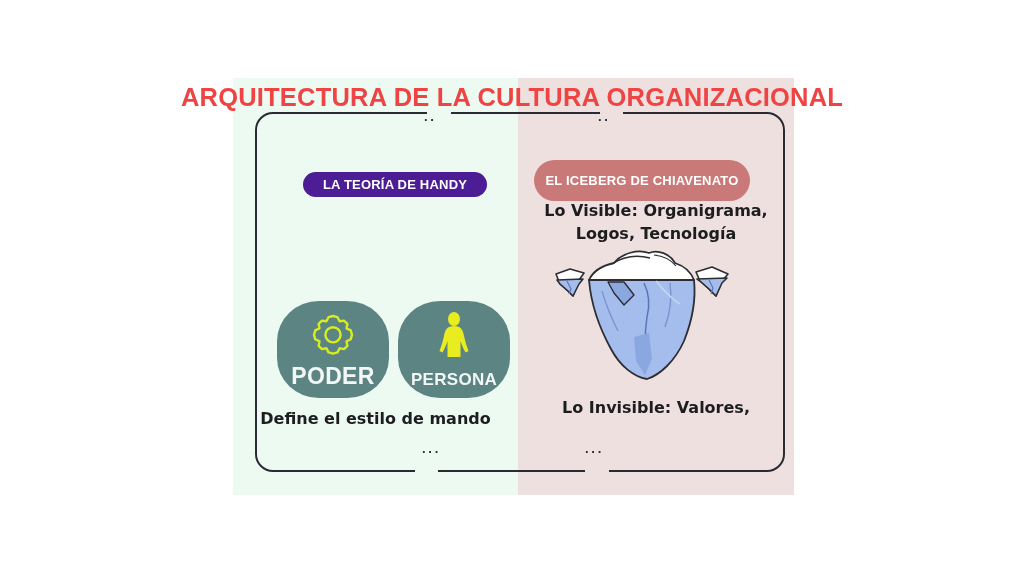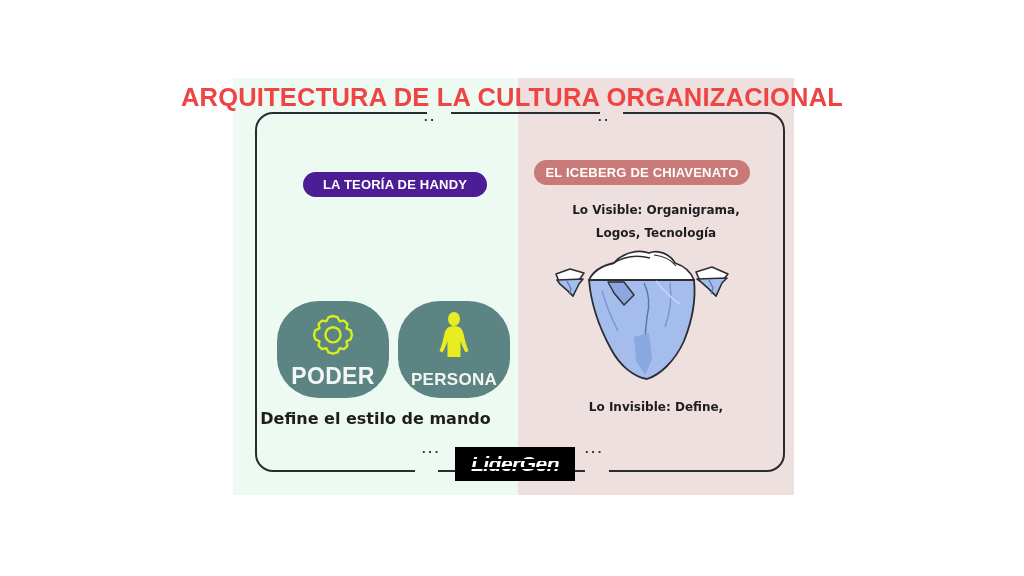--- a/index.html
+++ b/index.html
@@ -84,21 +84,21 @@
     white-space: nowrap;
   }
   #badge-handy {
     left: 303px; top: 160px;
     width: 184px; height: 25px;
     background: #4c1d95;
     margin-top: 12px;
   }
   #badge-iceberg {
     left: 534px; top: 160px;
-    width: 216px; height: 25px;
+    width: 216px; height: 41px;
     background: #c97a78;
   }
 
   
   .tile {
     position: absolute;
     width: 112px;
     height: 97px;
     background: #5c8482;
     border-radius: 42px / 40px;
@@ -145,21 +145,21 @@
   }
 
   
   .iceberg-text {
     position: absolute;
     left: 518px;
     width: 276px;
     text-align: center;
     font-family: "DejaVu Sans", sans-serif;
     font-weight: bold;
-    font-size: 12px;
+    font-size: 16px;
     line-height: 23px;
     color: #1d1d20;
   }
   #text-visible   { top: 199px; }
   #text-invisible { top: 396px; }
 
   #iceberg-art {
     position: absolute;
     left: 546px; top: 247px;
     width: 220px; height: 145px;
@@ -273,23 +273,17 @@
 
     <path d="M62 35 L78 35 L88 48 L78 58 L68 46 Z" fill="#8ba7df" stroke="#2d2d33" stroke-width="1.4" stroke-linejoin="round"></path>
     <path d="M98 36 C103 46 104 58 101 70 C99 84 98 100 101 118" fill="none" stroke="#5a75b5" stroke-width="1.5"></path>
     <path d="M88 90 L103 86 L106 112 L99 128 L90 114 Z" fill="#8ba7df" stroke="none"></path>
     <path d="M124 36 C126 50 124 66 119 80" fill="none" stroke="#7b93cf" stroke-width="1.4"></path>
     <path d="M56 44 C60 58 66 72 72 84" fill="none" stroke="#7b93cf" stroke-width="1.3"></path>
     <path d="M110 34 C118 44 126 52 134 57" fill="none" stroke="#c3d2f2" stroke-width="2"></path>
   </svg>
 
   <div class="iceberg-text" id="text-invisible">
-    <div>Lo Invisible: Define,</div>
-  </div>
-
-  <div id="logo">
-    <div id="logo-text">LiderGen</div>
-    <div class="logo-glitch" id="glitch-a"></div>
-    <div class="logo-glitch" id="glitch-b"></div>
-    <div class="logo-glitch" id="glitch-c"></div>
-  </div>
+    <div>Lo Invisible: Valores,</div>
+  </div>
+
 
 </div>
 
 </body></html>

